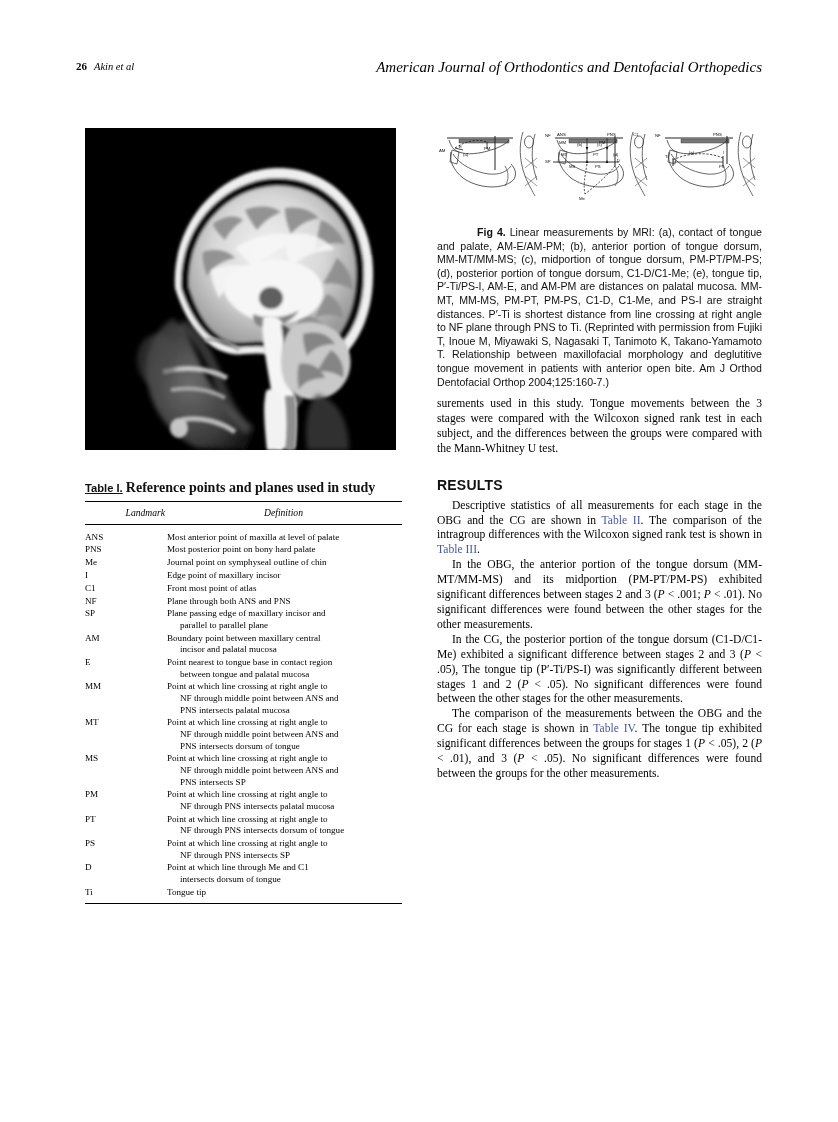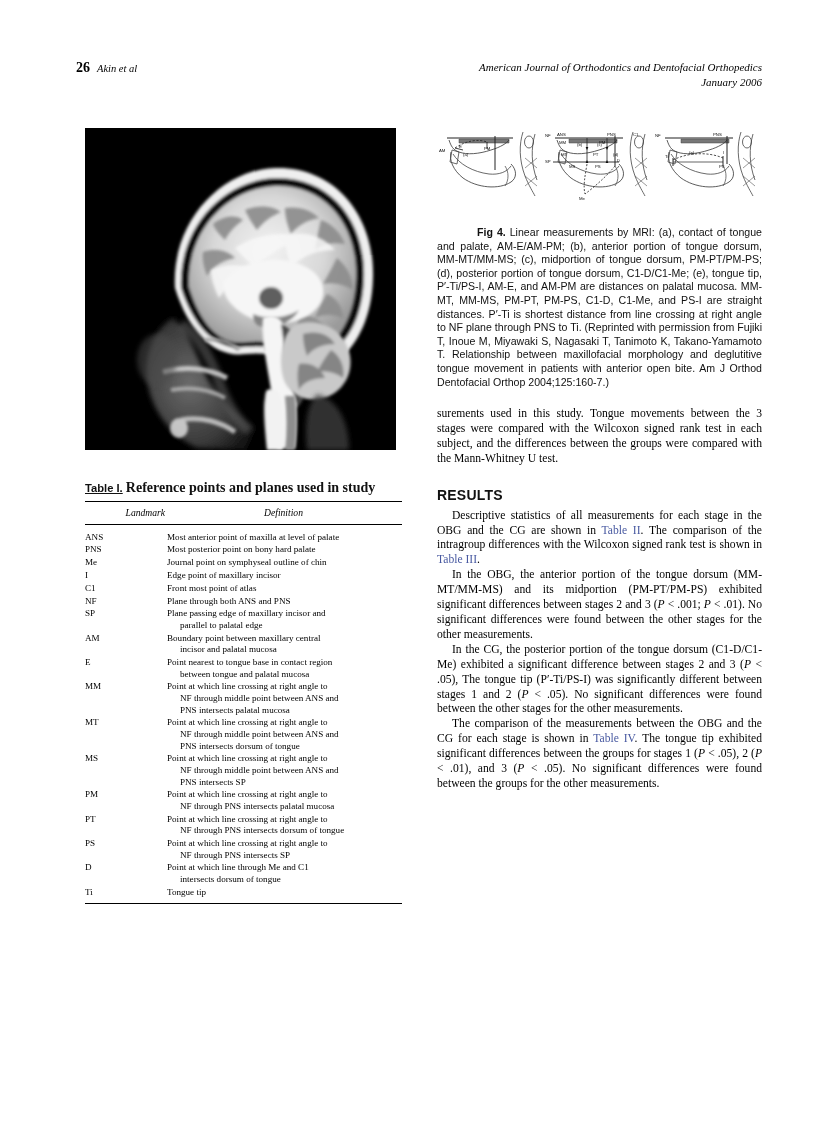--- a/index.html
+++ b/index.html
@@ -35,33 +35,33 @@
     position: absolute;
     left: 0;
     top: 0;
     font-family: "Liberation Serif", serif;
     font-size: 10.5px;
   }
   .runhead-pageno {
     font-weight: bold;
     font-style: normal;
     margin-right: 7px;
-    font-size: 14px;
+    font-size: 11px;
     margin-top: 8px;
   }
   .runhead-authors {
     font-style: italic;
   }
   .runhead-right {
     position: absolute;
     right: 0;
     top: 0;
-    text-align: right;
+    text-align: center;
     font-style: italic;
-    font-size: 11px;
+    font-size: 15px;
     line-height: 15px;
   }
   .runhead-right .line2 { display: block; }
 
   
   .col-left {
     position: absolute;
     left: 85px;
     top: 128px;
     width: 311px;
@@ -206,21 +206,20 @@
 <body>
 
 <div class="page">
 
   <div class="runhead">
     <div class="runhead-left">
       <span class="runhead-pageno">26</span><span class="runhead-authors">Akin et al</span>
     </div>
     <div class="runhead-right">
       <span>American Journal of Orthodontics and Dentofacial Orthopedics</span>
-      <span class="line2">January 2006</span>
     </div>
   </div>
 
   <div class="col-left">
 
     <div class="mri-box">
       <svg class="mri-svg" viewBox="0 0 311 322" xmlns="http://www.w3.org/2000/svg">
         <defs>
           <radialGradient id="brainGrad" cx="48%" cy="40%" r="60%">
             <stop offset="0%" stop-color="#f2f2f2"></stop>
@@ -371,21 +370,21 @@
             <tr>
               <td class="c-land">NF</td>
               <td class="c-def">
                 <span class="defline">Plane through both ANS and PNS</span>
               </td>
             </tr>
             <tr>
               <td class="c-land">SP</td>
               <td class="c-def">
                 <span class="defline">Plane passing edge of maxillary incisor and</span>
-                <span class="defline ind">parallel to palatal edge</span>
+                <span class="defline ind">parallel to parallel plane</span>
               </td>
             </tr>
             <tr>
               <td class="c-land">AM</td>
               <td class="c-def">
                 <span class="defline">Boundary point between maxillary central</span>
                 <span class="defline ind">incisor and palatal mucosa</span>
               </td>
             </tr>
             <tr>
@@ -579,21 +578,21 @@
           </g>
         </g>
       </svg>
     </div>
 
     <div class="fig-caption" id="fig4-caption">
       <span class="fig-label">Fig 4.</span>
       <span>Linear measurements by MRI: (a), contact of tongue and palate, AM-E/AM-PM; (b), anterior portion of tongue dorsum, MM-MT/MM-MS; (c), midportion of tongue dorsum, PM-PT/PM-PS; (d), posterior portion of tongue dorsum, C1-D/C1-Me; (e), tongue tip, P′-Ti/PS-I, AM-E, and AM-PM are distances on palatal mucosa. MM-MT, MM-MS, PM-PT, PM-PS, C1-D, C1-Me, and PS-I are straight distances. P′-Ti is shortest distance from line crossing at right angle to NF plane through PNS to Ti. (Reprinted with permission from Fujiki T, Inoue M, Miyawaki S, Nagasaki T, Tanimoto K, Takano-Yamamoto T. Relationship between maxillofacial morphology and deglutitive tongue movement in patients with anterior open bite. Am J Orthod Dentofacial Orthop 2004;125:160-7.)</span>
     </div>
 
-    <div class="body-text" style="margin-top:18px;">
+    <div class="body-text" style="margin-top:8px;">
       <p id="continued-text">surements used in this study. Tongue movements between the 3 stages were compared with the Wilcoxon signed rank test in each subject, and the differences between the groups were compared with the Mann-Whitney U test.</p>
 
       <div class="section-head">RESULTS</div>
 
       <div id="results-paragraphs">
           <p class="indent"><span>Descriptive statistics of all measurements for each stage in the OBG and the CG are shown in </span><span class="xref">Table II</span><span>. The comparison of the intragroup differences with the Wilcoxon signed rank test is shown in </span><span class="xref">Table III</span><span>.</span></p>
           <p class="indent"><span>In the OBG, the anterior portion of the tongue dorsum (MM-MT/MM-MS) and its midportion (PM-PT/PM-PS) exhibited significant differences between stages 2 and 3 (</span><span class="ital">P</span><span> &lt; .001; </span><span class="ital">P</span><span> &lt; .01). No significant differences were found between the other stages for the other measurements.</span></p>
           <p class="indent"><span>In the CG, the posterior portion of the tongue dorsum (C1-D/C1-Me) exhibited a significant difference between stages 2 and 3 (</span><span class="ital">P</span><span> &lt; .05), The tongue tip (P′-Ti/PS-I) was significantly different between stages 1 and 2 (</span><span class="ital">P</span><span> &lt; .05). No significant differences were found between the other stages for the other measurements.</span></p>
           <p class="indent"><span>The comparison of the measurements between the OBG and the CG for each stage is shown in </span><span class="xref">Table IV</span><span>. The tongue tip exhibited significant differences between the groups for stages 1 (</span><span class="ital">P</span><span> &lt; .05), 2 (</span><span class="ital">P</span><span> &lt; .01), and 3 (</span><span class="ital">P</span><span> &lt; .05). No significant differences were found between the groups for the other measurements.</span></p>
         </div>

